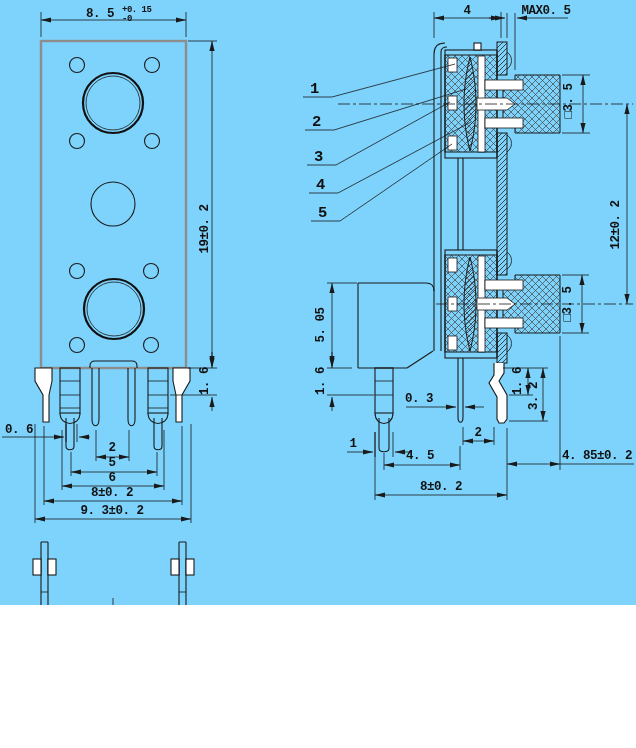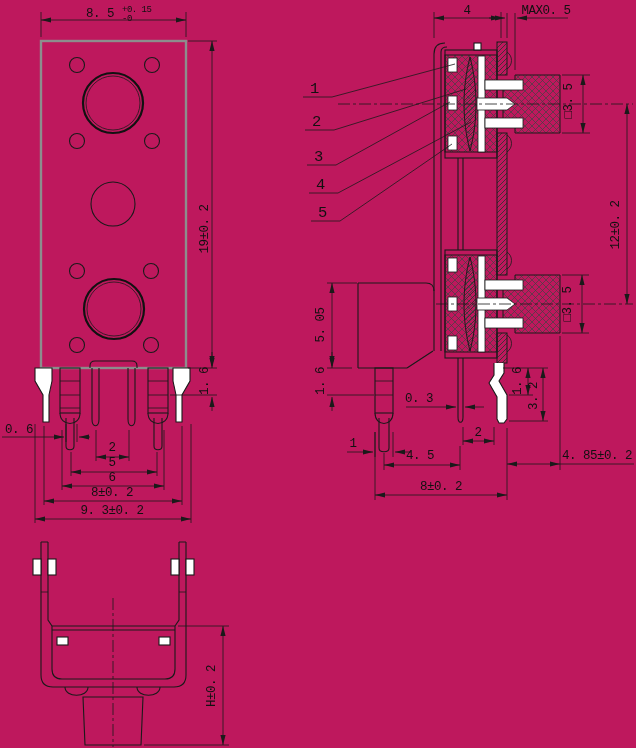--- a/index.html
+++ b/index.html
@@ -1,17 +1,17 @@
 <!DOCTYPE html>
 <html><head>
 <meta charset="utf-8">
 <style>
   html,body{margin:0;padding:0;background:#fff;}
-  #sheet{position:relative;width:636px;height:748px;background:#be185d;overflow:hidden;
-         font-family:"Liberation Mono","DejaVu Sans Mono",monospace;}
+  #sheet{position:relative;width:636px;height:605px;background:#7dd3fc;overflow:hidden;
+         font-family:"Liberation Mono","DejaVu Sans Mono",monospace;font-weight:bold;}
   svg{position:absolute;left:0;top:0;}
   text{fill:#111;font-family:"Liberation Mono","DejaVu Sans Mono",monospace;font-size:12.5px;letter-spacing:-0.5px;}
   text.tol{font-size:9px;}
   text.callout{font-size:15.5px;}
   .thin{stroke:#1a1a1a;stroke-width:0.8;fill:none;}
   .out{stroke:#1a1a1a;stroke-width:1.1;fill:none;}
   .outw{stroke:#1a1a1a;stroke-width:1.1;fill:#fff;}
   .gray{stroke:#8d8d8d;stroke-width:2.4;fill:none;}
   .cl{stroke:#1a1a1a;stroke-width:0.8;fill:none;stroke-dasharray:12 3 3 3;}
 </style>

